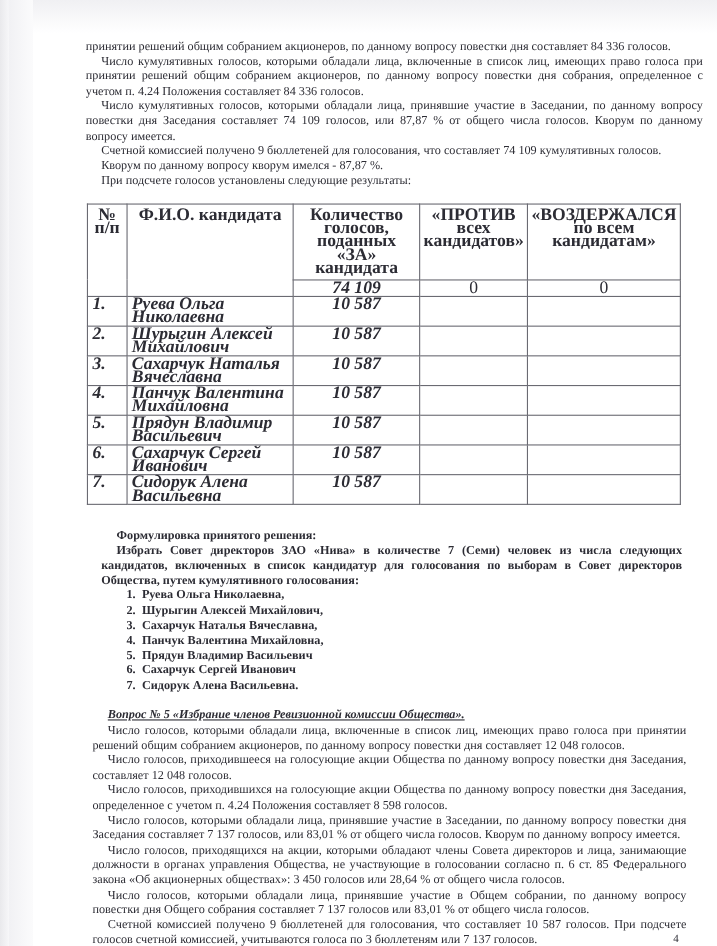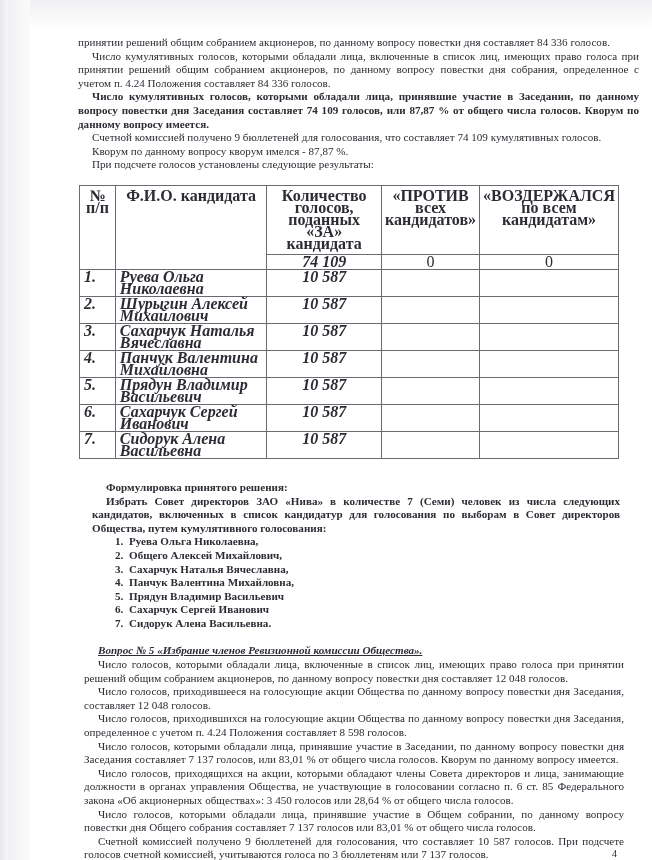--- a/index.html
+++ b/index.html
@@ -29,21 +29,21 @@
 </head>
 <body>
 
 <div class="top-shade"></div>
 <div class="edge-left"></div>
 <div class="edge-shade"></div>
 
 <div class="page">
   <p style="margin-left:-24px;width:561px;">принятии решений общим собранием акционеров, по данному вопросу повестки дня составляет 84 336 голосов.</p>
   <p class="ind" style="margin-left:-24px;width:561px;">Число кумулятивных  голосов, которыми обладали лица, включенные в список лиц, имеющих право голоса при принятии решений общим собранием акционеров, по данному вопросу повестки дня собрания, определенное с учетом п. 4.24 Положения составляет 84 336 голосов.</p>
-  <p class="ind" style="margin-left:-24px;width:561px;font-weight:bold;">Число кумулятивных голосов, которыми обладали лица, принявшие участие в Заседании, по данному вопросу повестки дня Заседания составляет 74 109 голосов, или 87,87 % от общего числа голосов. Кворум по данному вопросу имеется.</p>
+  <p class="ind" style="margin-left:-24px;width:561px;">Число кумулятивных голосов, которыми обладали лица, принявшие участие в Заседании, по данному вопросу повестки дня Заседания составляет 74 109 голосов, или 87,87 % от общего числа голосов. Кворум по данному вопросу имеется.</p>
   <p class="ind" style="margin-left:-24px;width:561px;">Счетной комиссией получено 9 бюллетеней для голосования, что составляет 74 109 кумулятивных голосов.</p>
   <p class="ind" style="margin-left:-24px;width:561px;">Кворум по данному вопросу кворум имелся - 87,87 %.</p>
   <p class="ind" style="margin-left:-24px;width:561px;">При подсчете голосов установлены следующие результаты:</p>
 
   <div class="table-wrap">
     <table>
       <colgroup>
         <col style="width:36px">
           <col style="width:152px">
           <col style="width:115px">
@@ -115,21 +115,21 @@
     </tbody>
       </table>
   </div>
 
 
   <div class="decision">
     <p class="ind">Формулировка принятого решения:</p>
     <p class="ind">Избрать Совет директоров ЗАО «Нива» в количестве 7 (Семи) человек из числа следующих кандидатов, включенных в список кандидатур для голосования по выборам в Совет директоров Общества, путем кумулятивного голосования:</p>
     <ol>
       <li>Руева Ольга Николаевна,</li>
-      <li>Общего Алексей Михайлович,</li>
+      <li>Шурыгин Алексей Михайлович,</li>
       <li>Сахарчук Наталья Вячеславна,</li>
       <li>Панчук Валентина Михайловна,</li>
       <li>Прядун Владимир Васильевич</li>
       <li>Сахарчук Сергей Иванович</li>
       <li>Сидорук Алена Васильевна.</li>
     </ol>
   </div>
 
   <div class="q5">
     <p class="title">Вопрос № 5 «Избрание членов Ревизионной комиссии Общества».</p>

